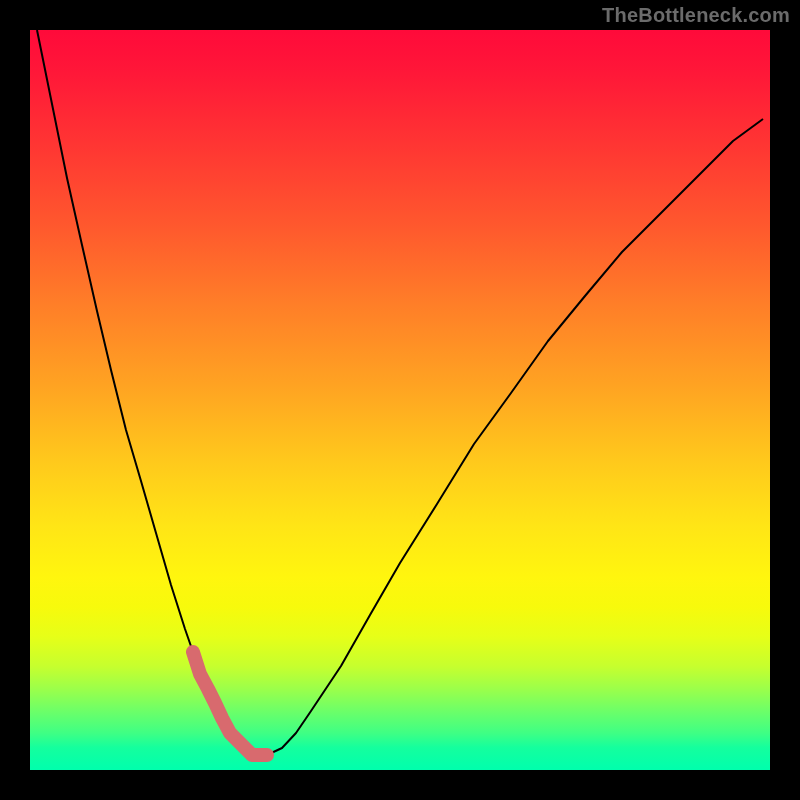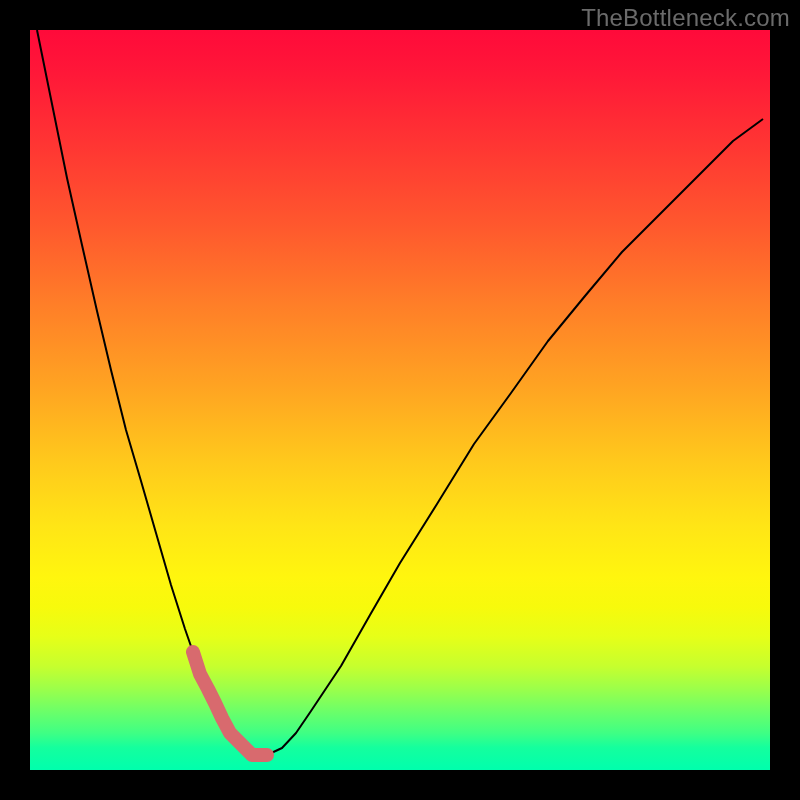--- a/index.html
+++ b/index.html
@@ -52,23 +52,23 @@
     inset: 0;
     width: 100%;
     height: 100%;
     overflow: visible;
   }
   .watermark {
     position: absolute;
     top: 4px;
     right: 10px;
     color: #6b6b6b;
-    font-size: 24px;
+    font-size: 20px;
     letter-spacing: 0.2px;
-    font-weight: 400;
+    font-weight: 700;
     user-select: none;
   }
 </style>
 </head>
 <body>
 
 <div class="frame">
 
   <div class="plot-area">
     <div class="gradient-bg"></div>

